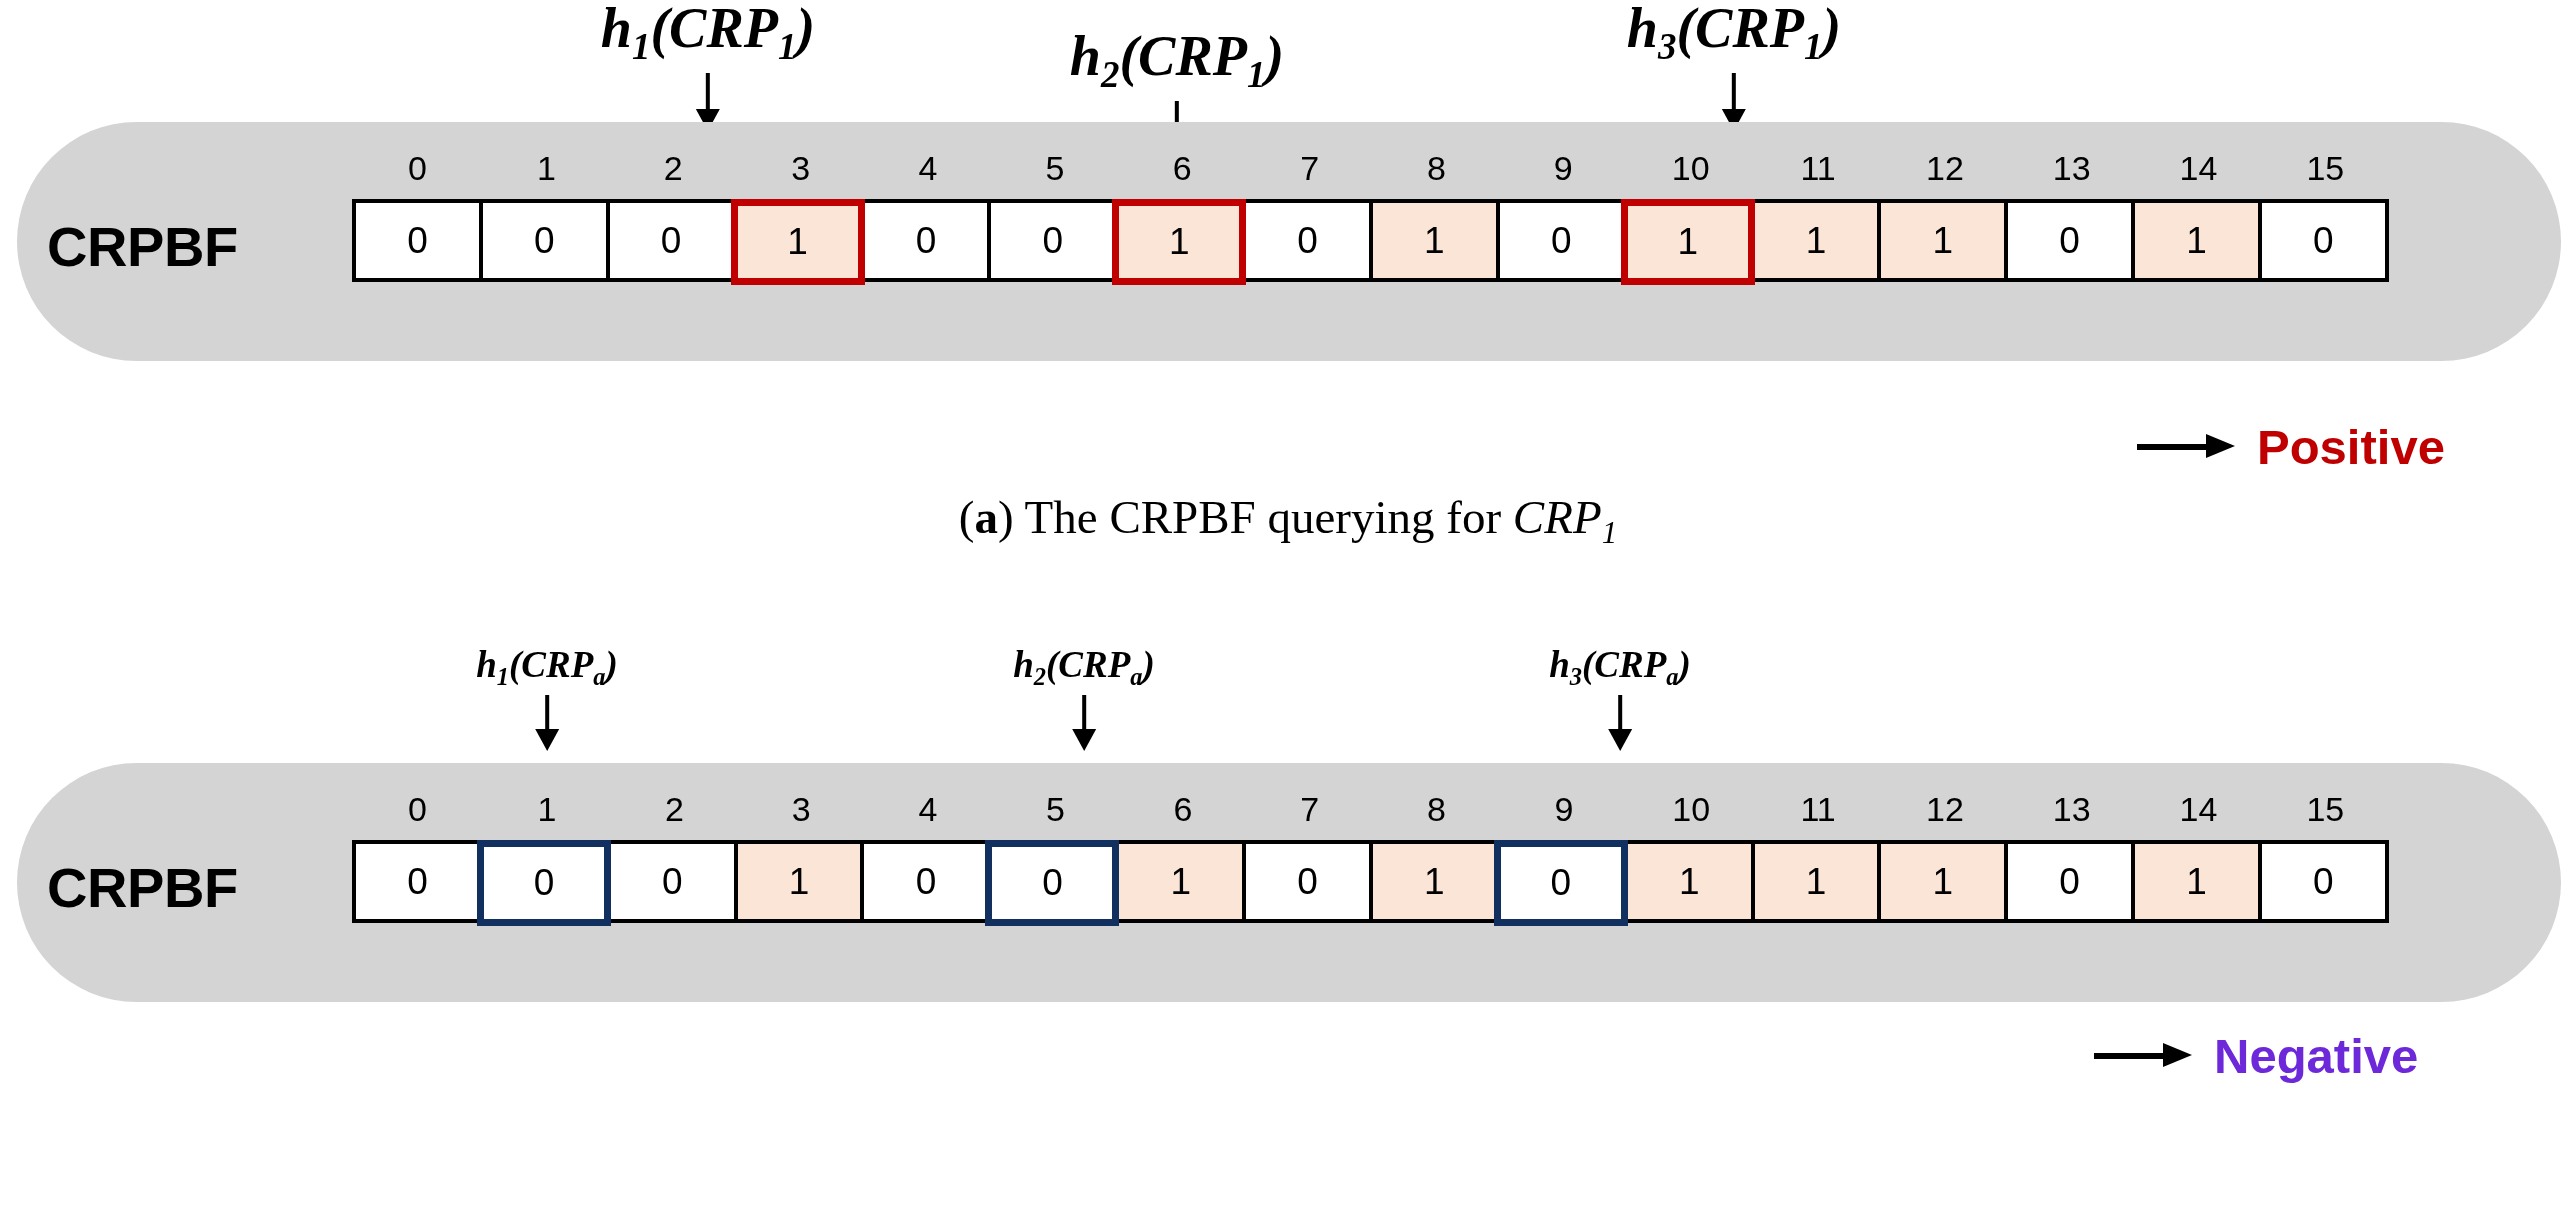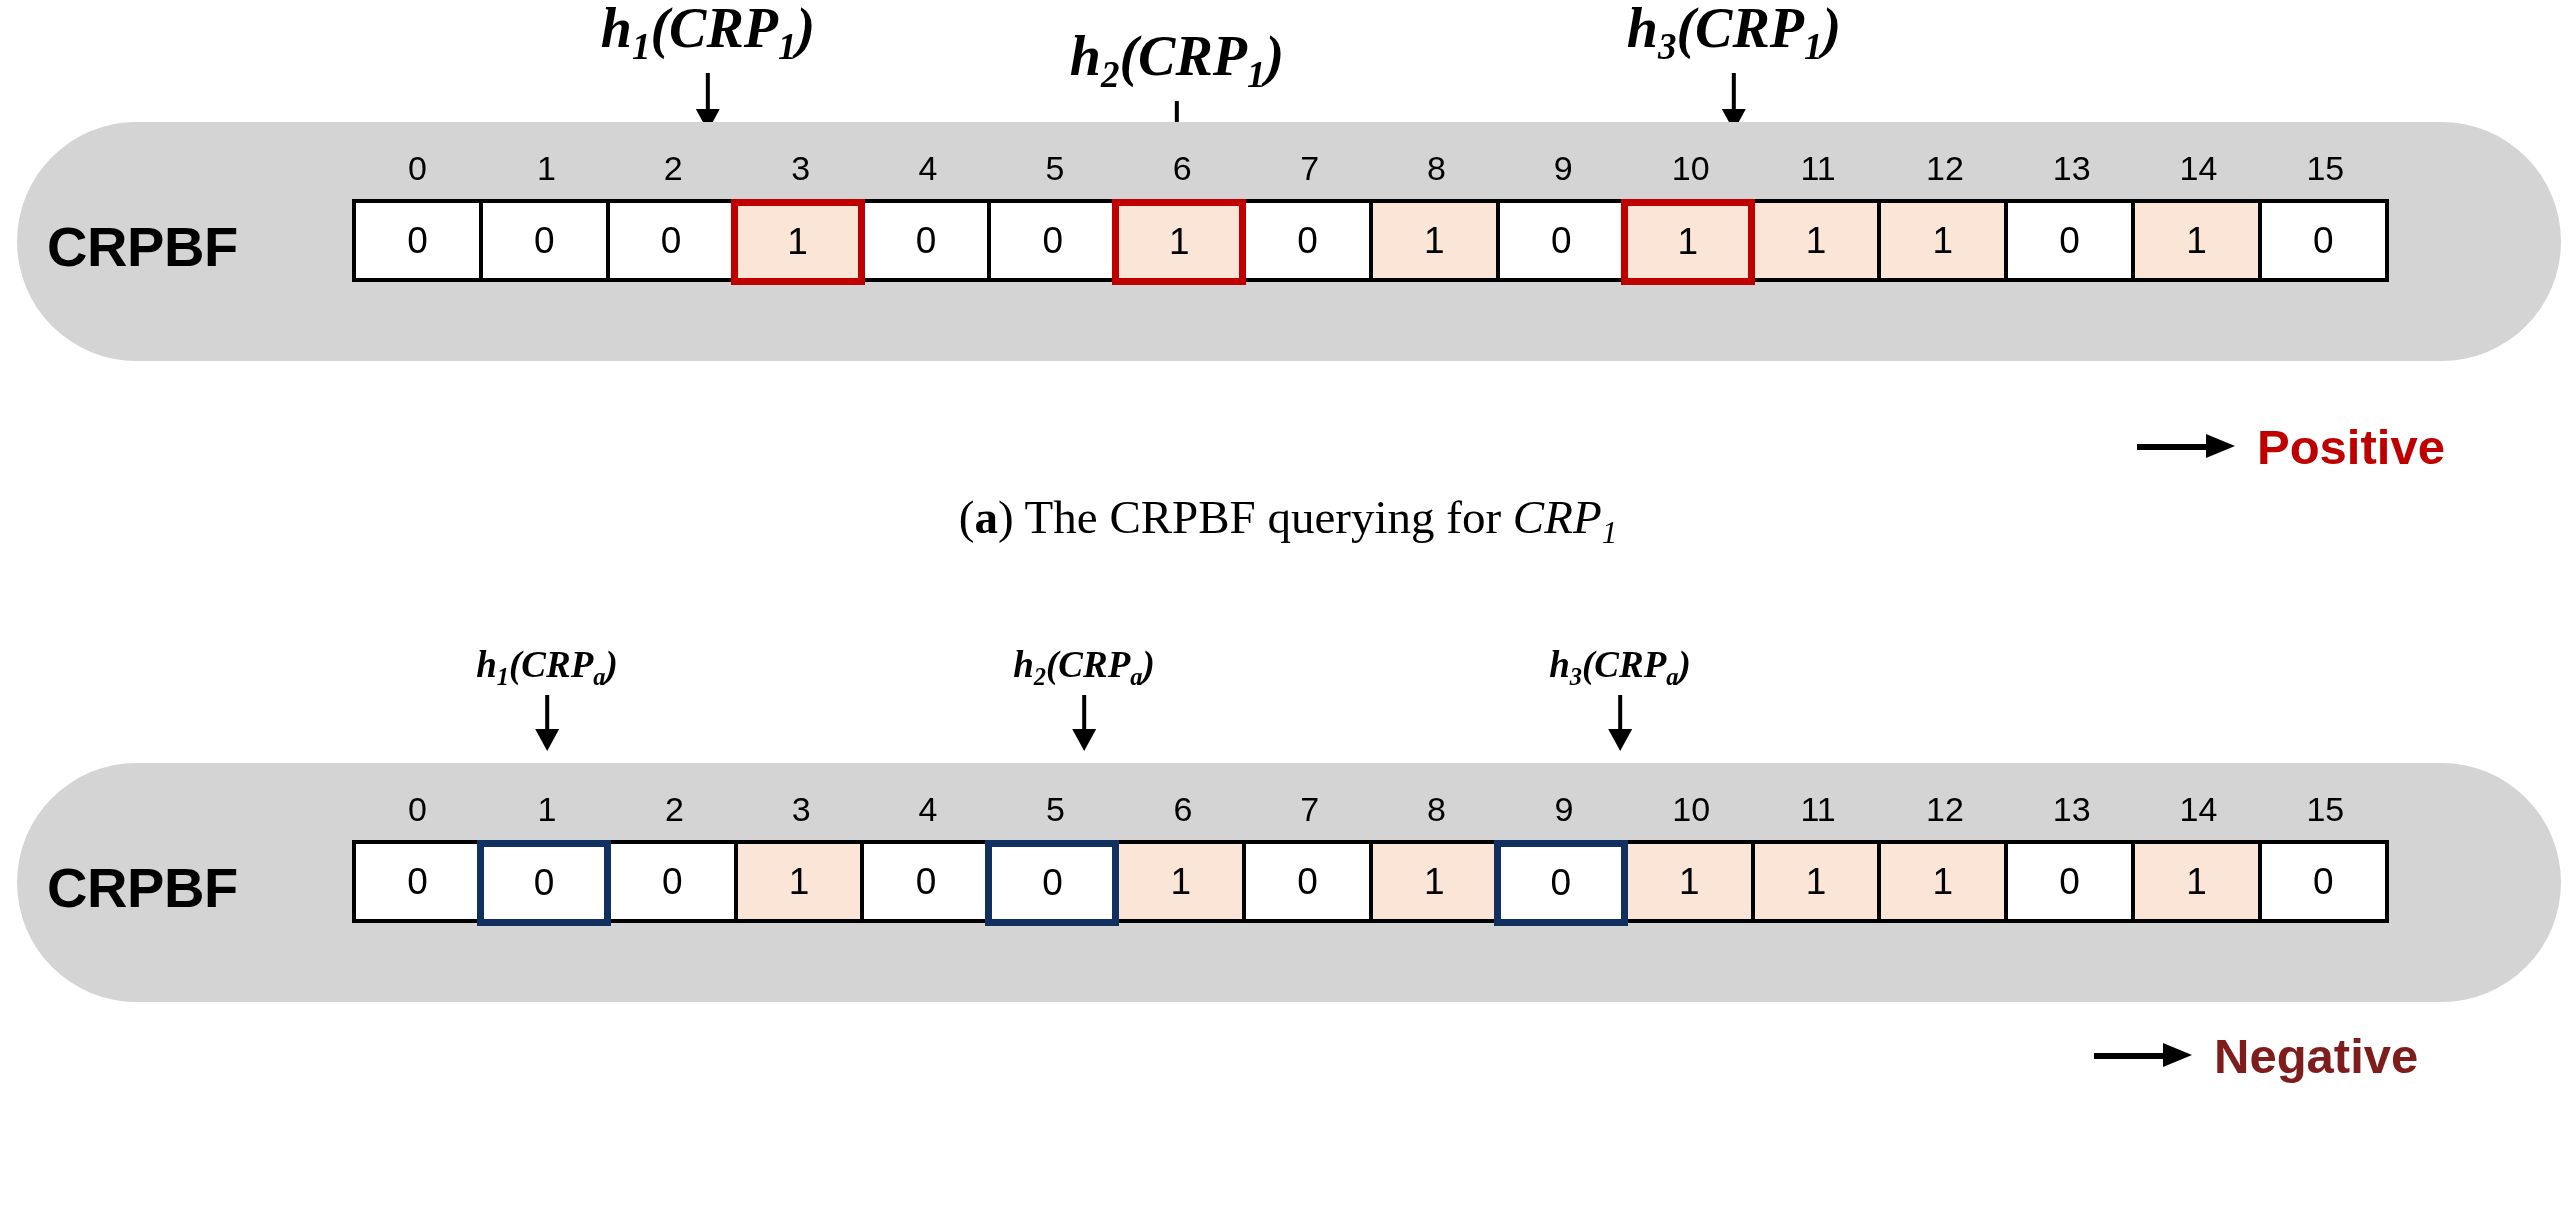--- a/index.html
+++ b/index.html
@@ -328,18 +328,18 @@
       <span class="idx">15</span>
       <div class="cell" style="width:131px;height:83px;">0</div>
     </div>
   </div>
 
   <div class="verdict" style="left:2094px; top:1028px;">
     <span class="r-arrow">
         <span class="shaft"></span>
         <span class="tip"></span>
       </span>
-    <span class="word" style="color:#7f1d1d;">Negative</span>
+    <span class="word" style="color:#6d28d9;">Negative</span>
   </div>
 
 
 </div>
 
 
 </body></html>

